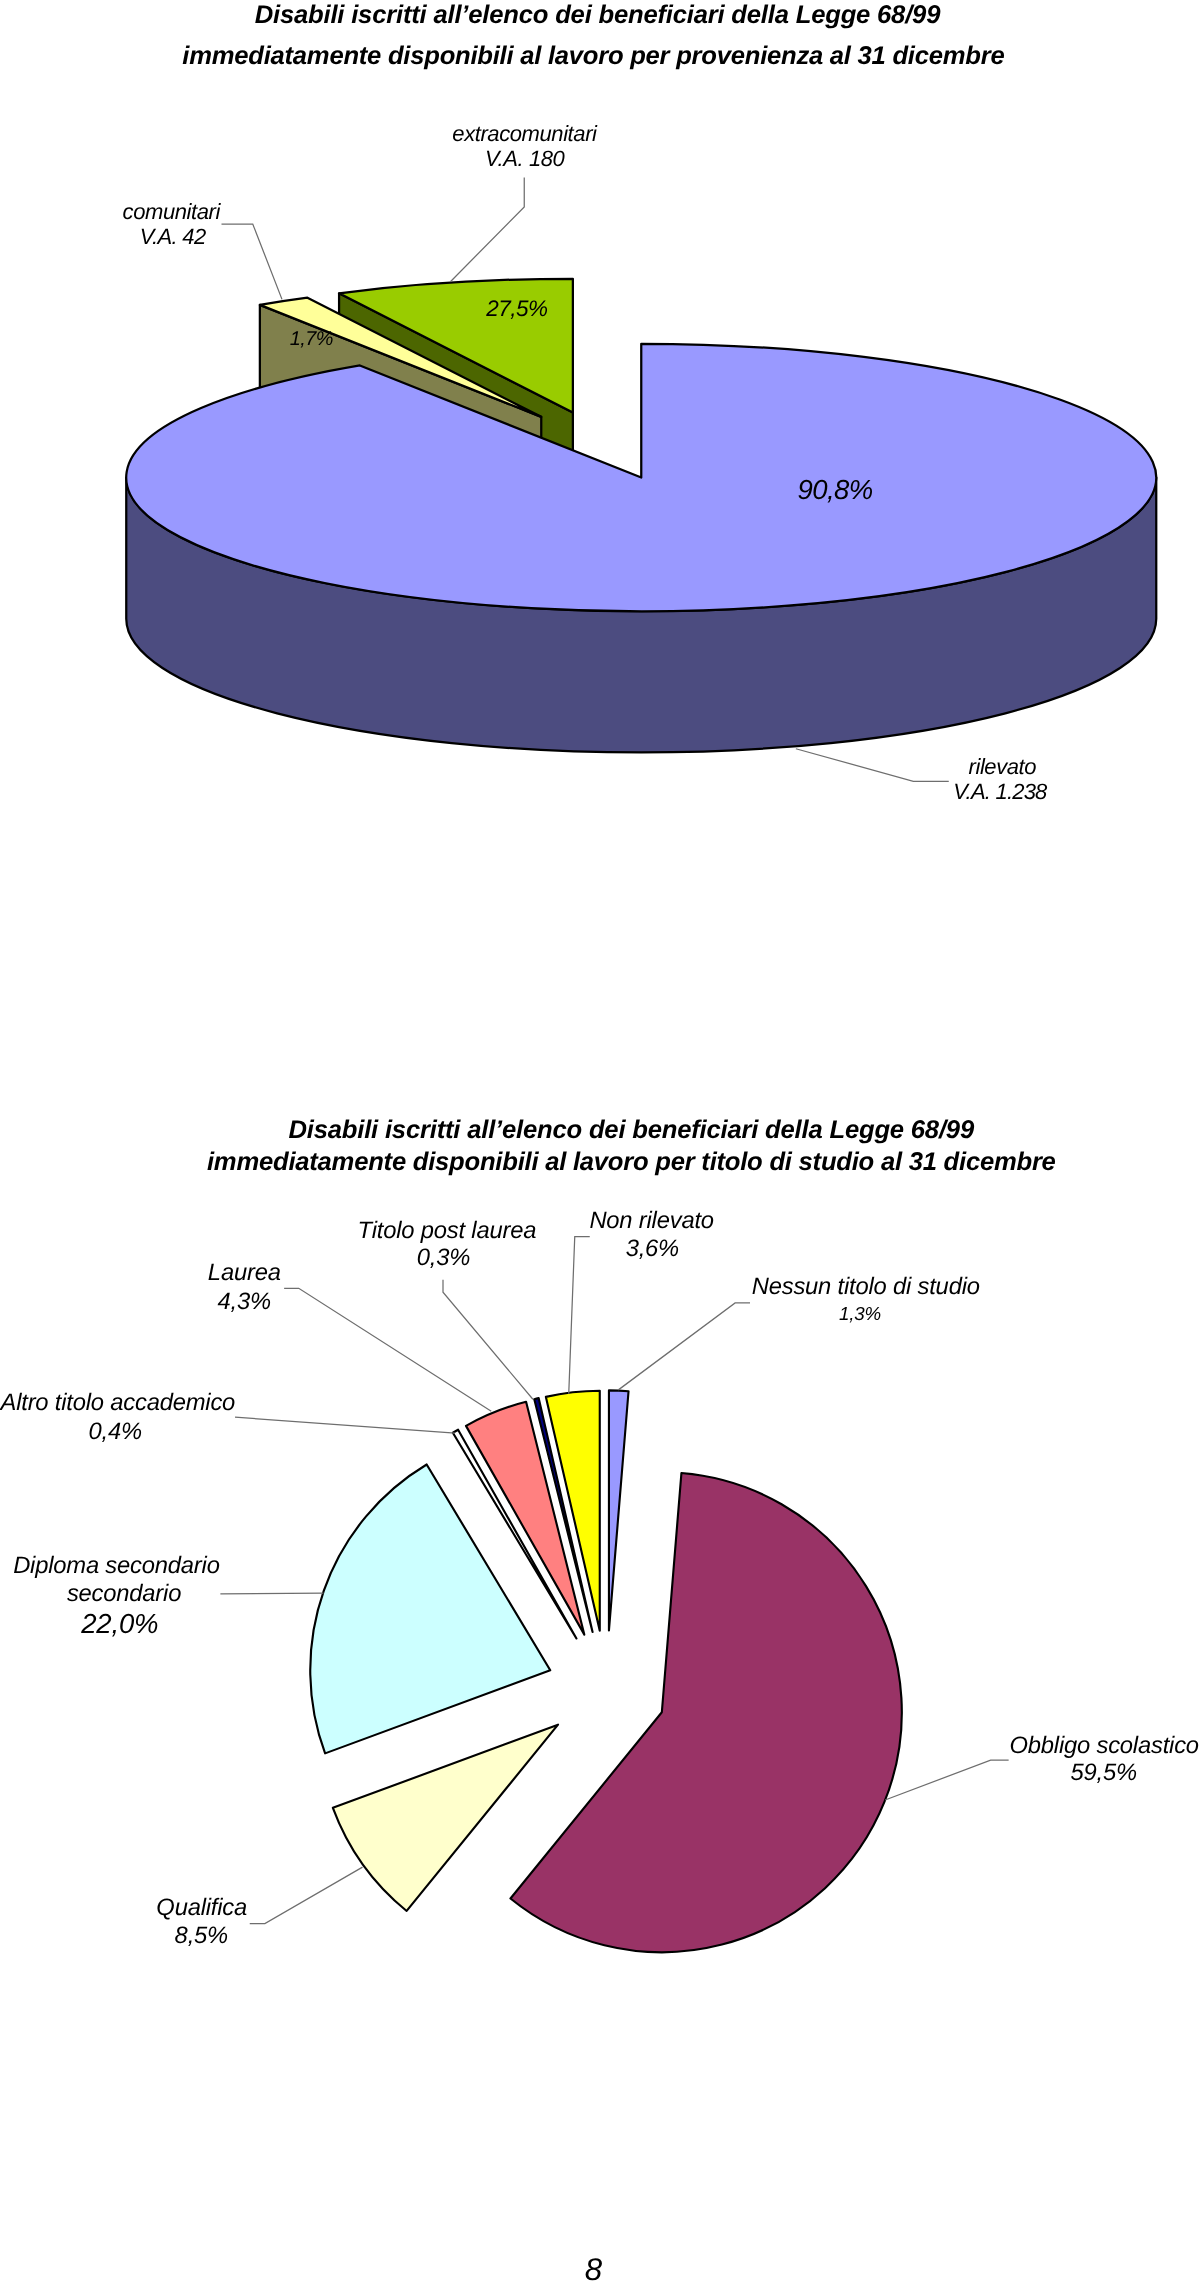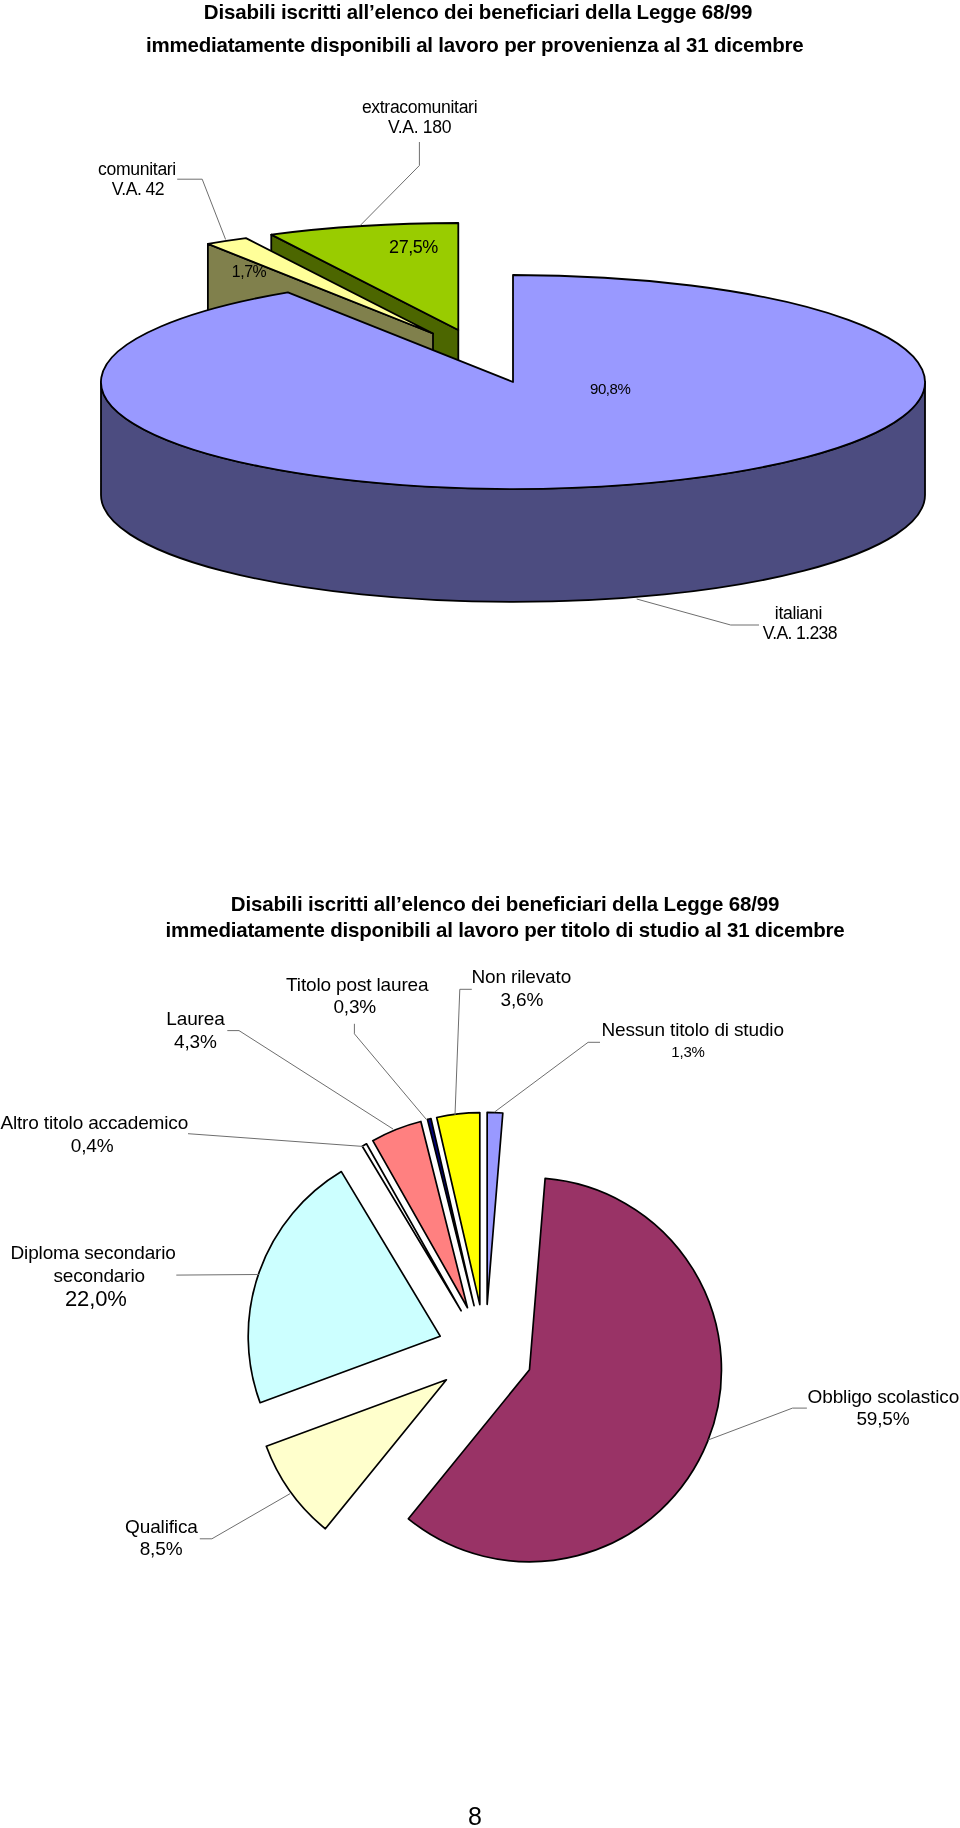--- a/index.html
+++ b/index.html
@@ -3,21 +3,21 @@
 <meta charset="utf-8">
 <title>Disabili iscritti – grafici</title>
 <style>
 html{margin:0;padding:0;background:#fff;width:960px;height:1828px;overflow:hidden;}
 body{margin:0;padding:0;background:#fff;}
 body{width:960px;height:1828px;position:relative;overflow:hidden;
      font-family:"Liberation Sans",sans-serif;color:#000;
      -webkit-font-smoothing:antialiased;}
 .page{position:absolute;left:0;top:0;width:960px;height:1828px;background:#fff;overflow:hidden;}
 svg.art{position:absolute;left:0;top:0;}
-.t{position:absolute;white-space:nowrap;line-height:1em;}
+.t{position:absolute;white-space:nowrap;line-height:1em;font-style:italic;}
 .g{position:absolute;left:0;top:0;width:0;height:0;}
 .b{font-weight:bold;}
 </style>
 </head>
 <body>
 
 <div class="page">
 <svg class="art" width="960" height="1828" viewBox="0 0 960 1828">
 <g>
 <g>
@@ -65,26 +65,26 @@
 </div>
 <div class="g">
 <div class="t" style="left:98.10px;top:160.90px;font-size:17.60px;letter-spacing:-0.33px">comunitari</div>
 <div class="t" style="left:111.80px;top:181.40px;font-size:17.60px;letter-spacing:-0.55px">V.A. 42</div>
 </div>
 <div class="g">
 <div class="t" style="left:361.90px;top:98.60px;font-size:17.60px;letter-spacing:-0.33px">extracomunitari</div>
 <div class="t" style="left:388.00px;top:119.40px;font-size:17.60px;letter-spacing:-0.33px">V.A. 180</div>
 </div>
 <div class="g">
-<div class="t" style="left:774.80px;top:604.90px;font-size:17.60px;letter-spacing:-0.33px">italiani</div>
+<div class="t" style="left:774.80px;top:604.90px;font-size:17.60px;letter-spacing:-0.33px">rilevato</div>
 <div class="t" style="left:762.70px;top:624.90px;font-size:17.60px;letter-spacing:-0.63px">V.A. 1.238</div>
 </div>
 <div class="t" style="left:231.80px;top:264.34px;font-size:15.90px;letter-spacing:-0.45px">1,7%</div>
 <div class="t" style="left:389.10px;top:237.56px;font-size:18.00px;letter-spacing:-0.45px">27,5%</div>
-<div class="t" style="left:590px;top:381.06px;font-size:15px;letter-spacing:-0.45px">90,8%</div>
+<div class="t" style="left:638px;top:381.06px;font-size:22px;letter-spacing:-0.45px">90,8%</div>
 <div class="g">
 <div class="t" style="left:166.30px;top:1008.81px;font-size:19.00px;letter-spacing:-0.15px">Laurea</div>
 <div class="t" style="left:174.00px;top:1031.61px;font-size:19.00px;letter-spacing:-0.15px">4,3%</div>
 </div>
 <div class="g">
 <div class="t" style="left:286.10px;top:974.51px;font-size:19.00px;letter-spacing:-0.15px">Titolo post laurea</div>
 <div class="t" style="left:333.40px;top:997.01px;font-size:19.00px;letter-spacing:-0.15px">0,3%</div>
 </div>
 <div class="g">
 <div class="t" style="left:471.50px;top:966.81px;font-size:19.00px;letter-spacing:-0.15px">Non rilevato</div>

